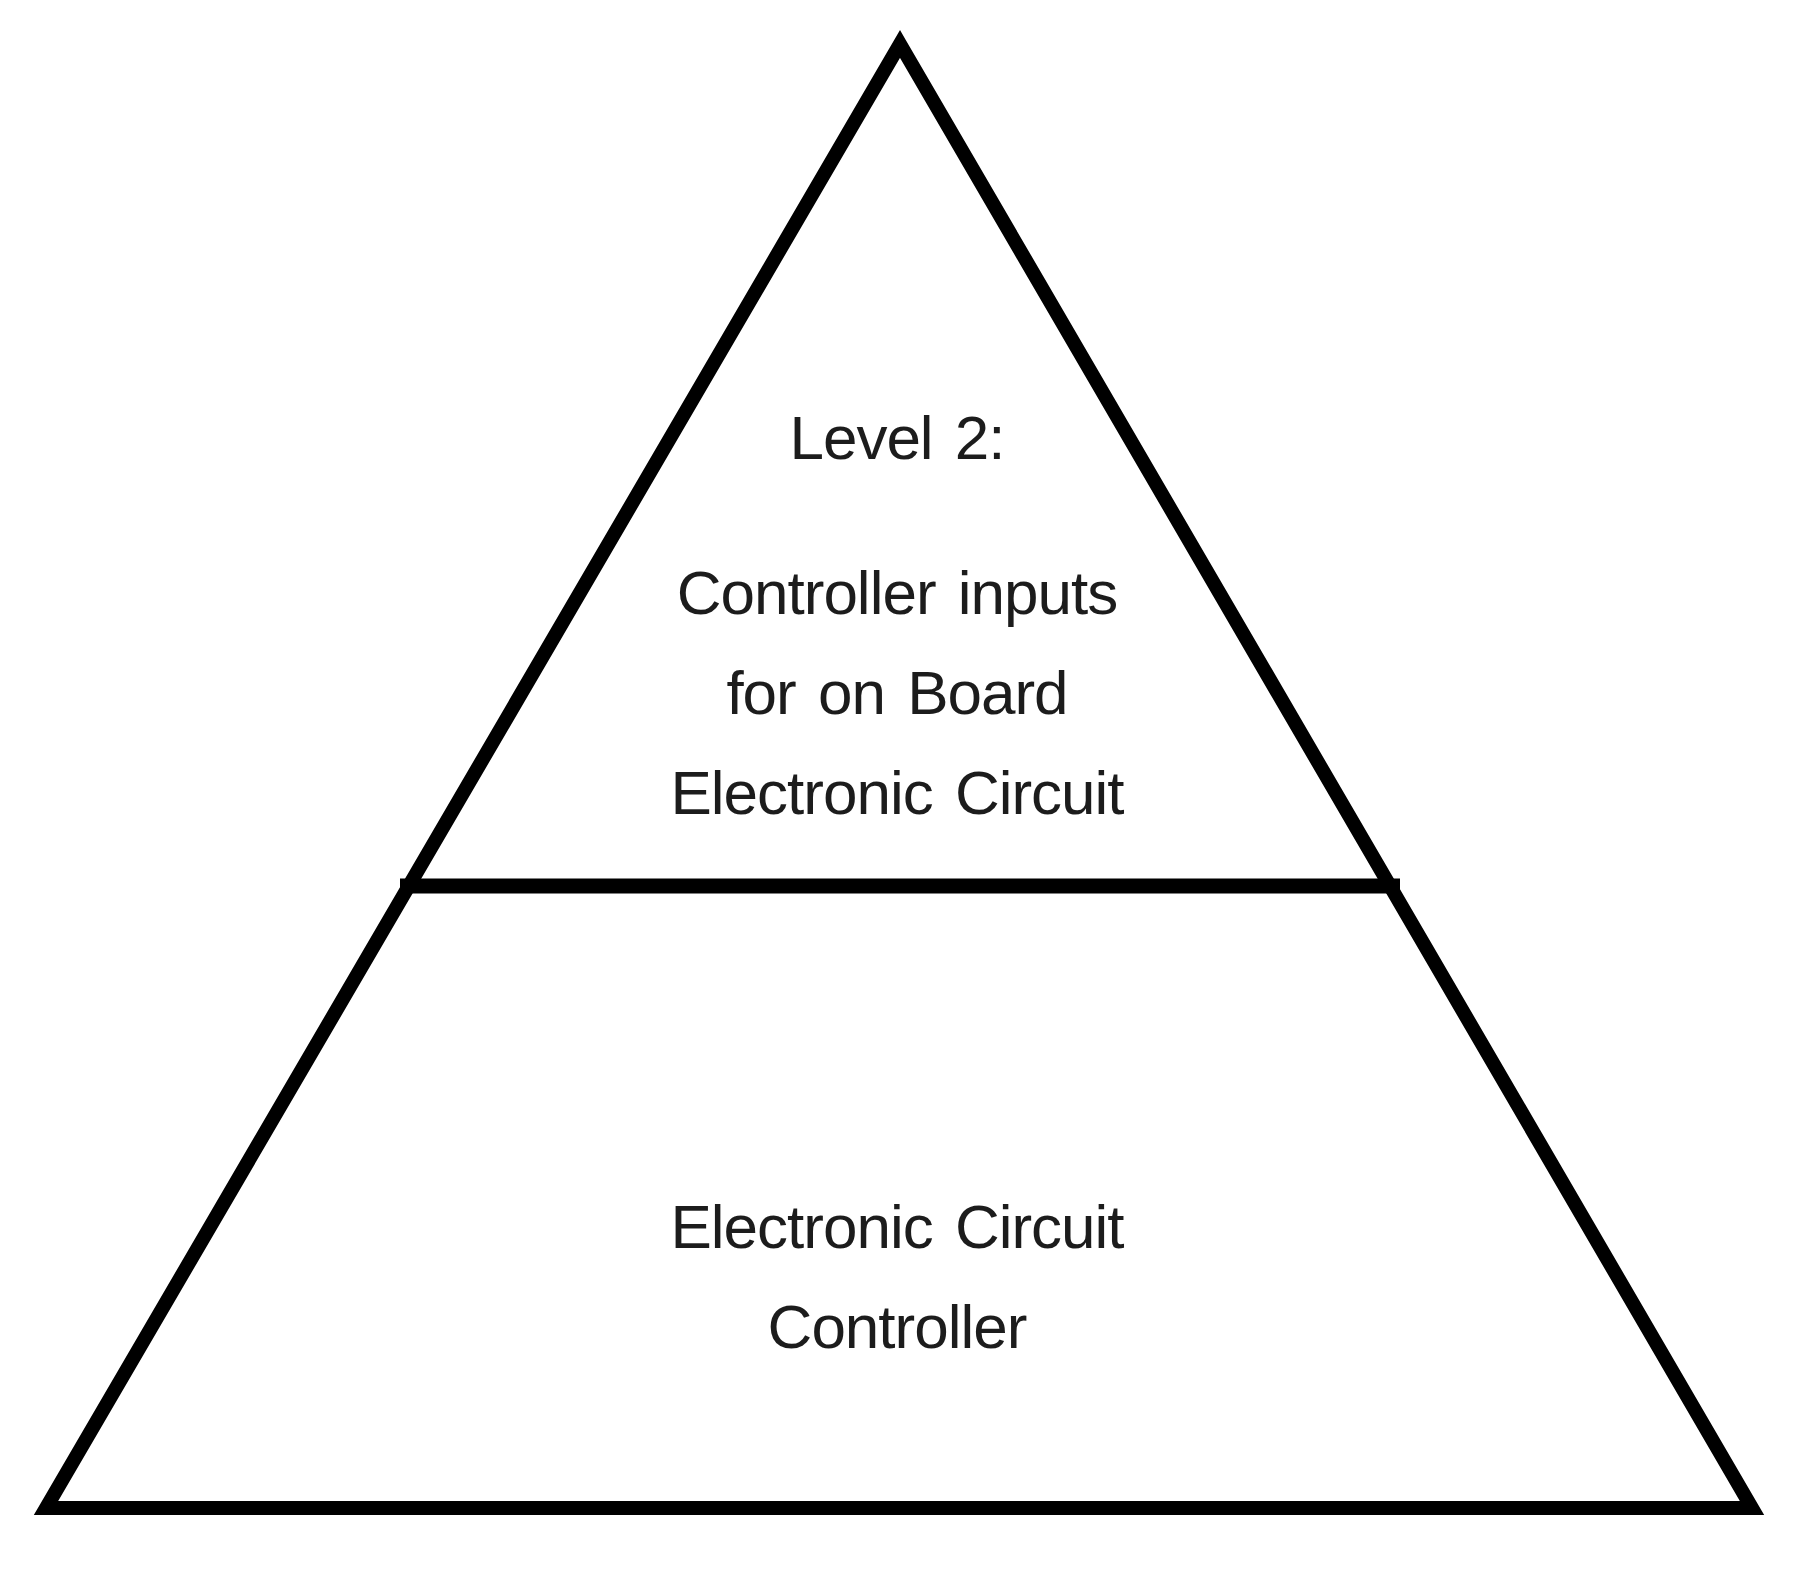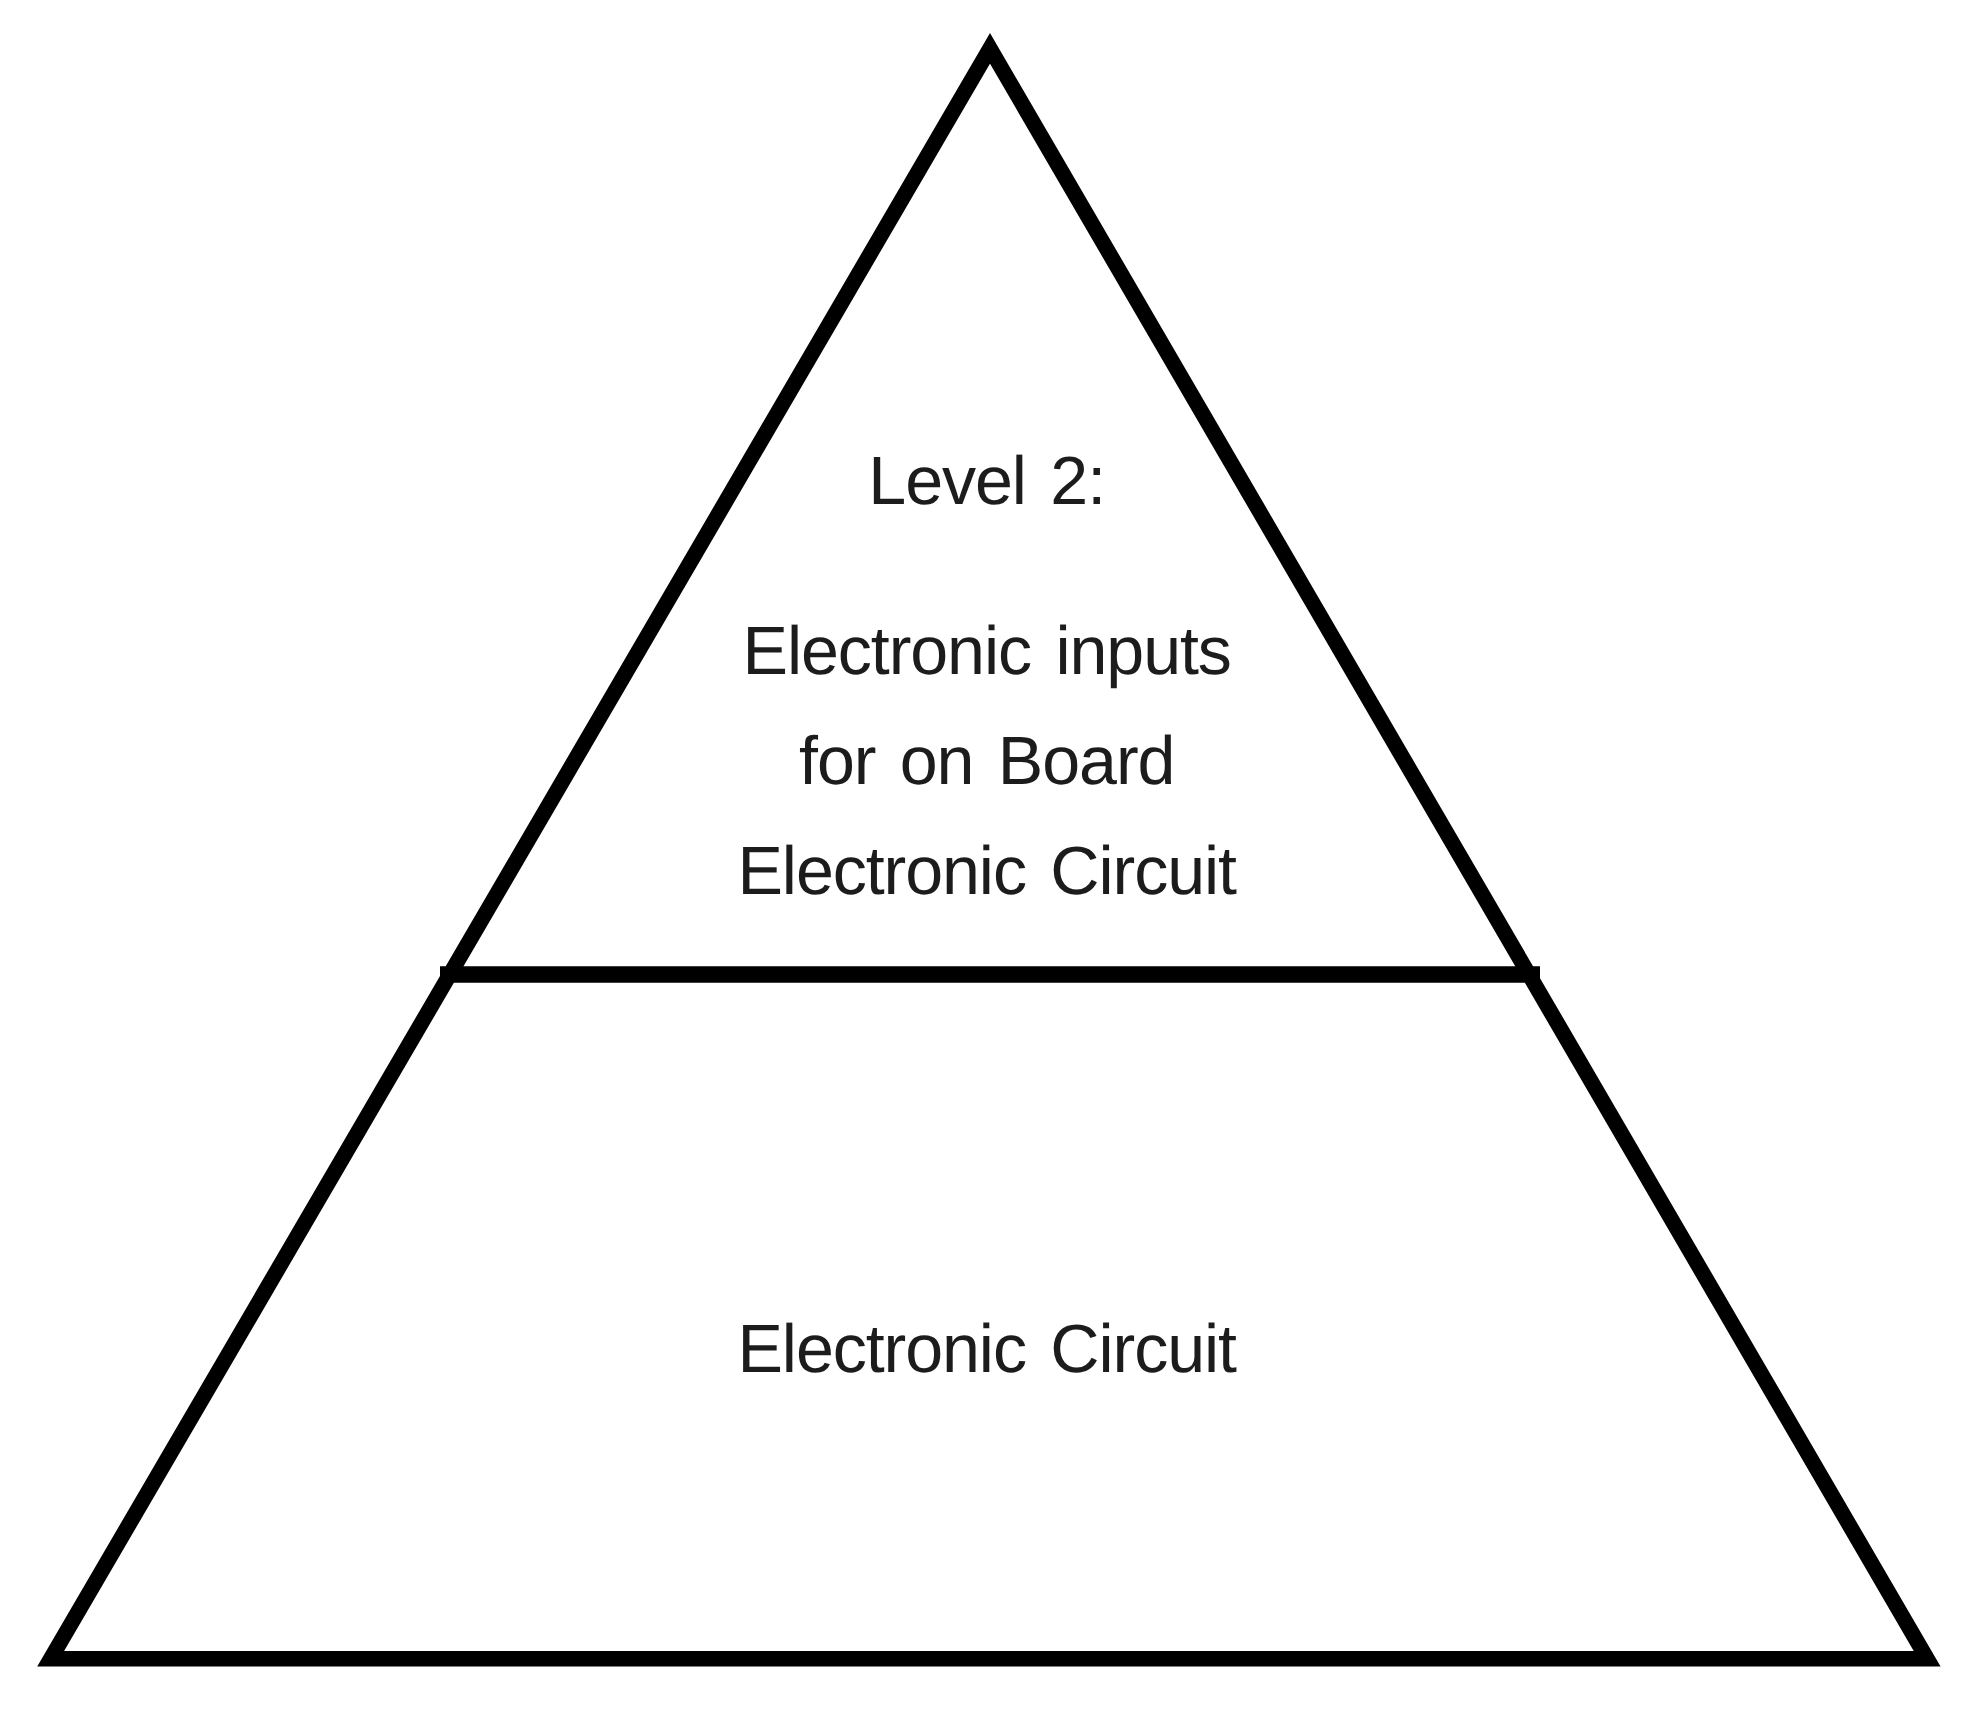--- a/index.html
+++ b/index.html
@@ -65,23 +65,24 @@
 <div class="canvas">
 
   <svg viewBox="0 0 1794 1571" aria-hidden="true">
     <polygon class="outline" points="900,44 1752,1508 46,1508"></polygon>
     <line class="divider" x1="400" y1="886" x2="1400" y2="886"></line>
   </svg>
 
   <div class="txt lv2-heading">Level 2:</div>
 
   <div class="txt lv2-body">
-    <div>Electronic inputs</div>
+    <div>Controller inputs</div>
     <div>for on Board</div>
     <div>Electronic Circuit</div>
   </div>
 
 
   <div class="txt lv1-body">
     <div>Electronic Circuit</div>
+    <div>Controller</div>
   </div>
 
 </div>
 
 </body></html>

